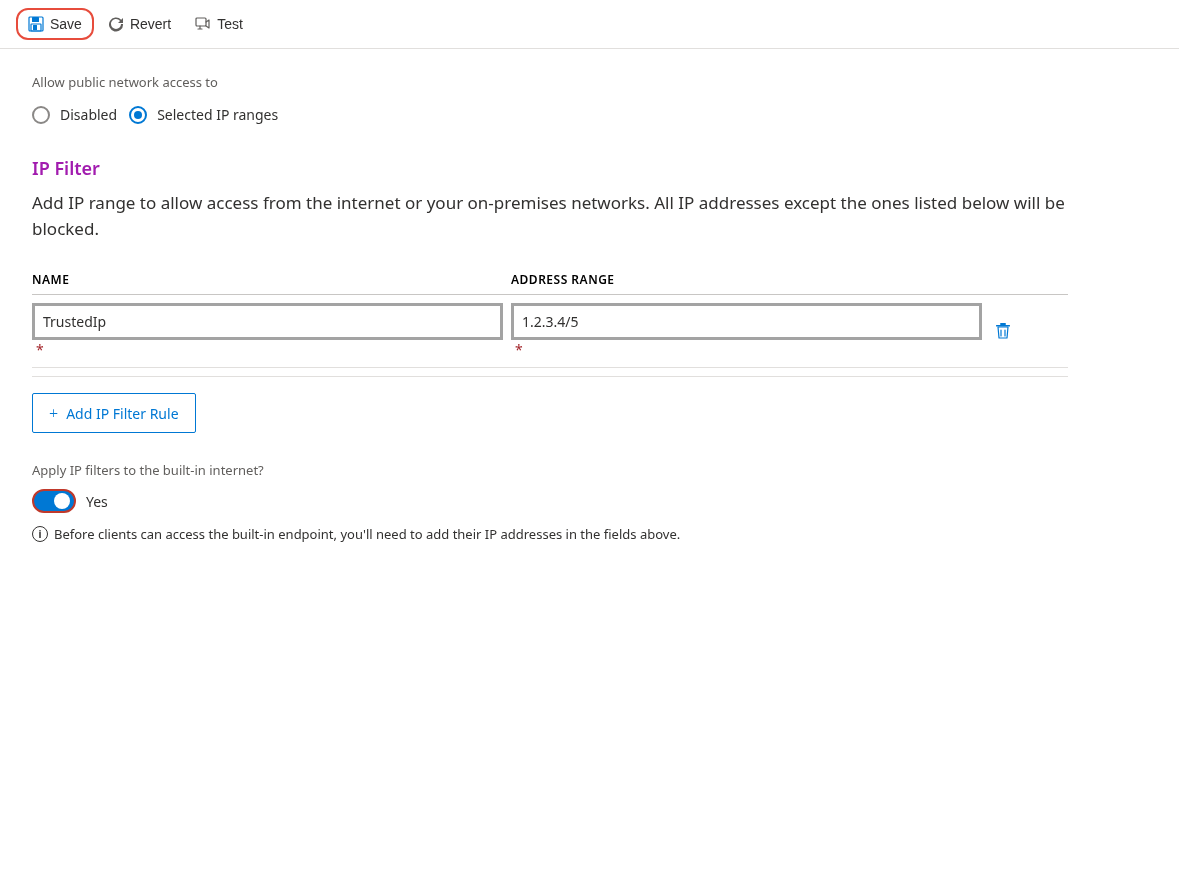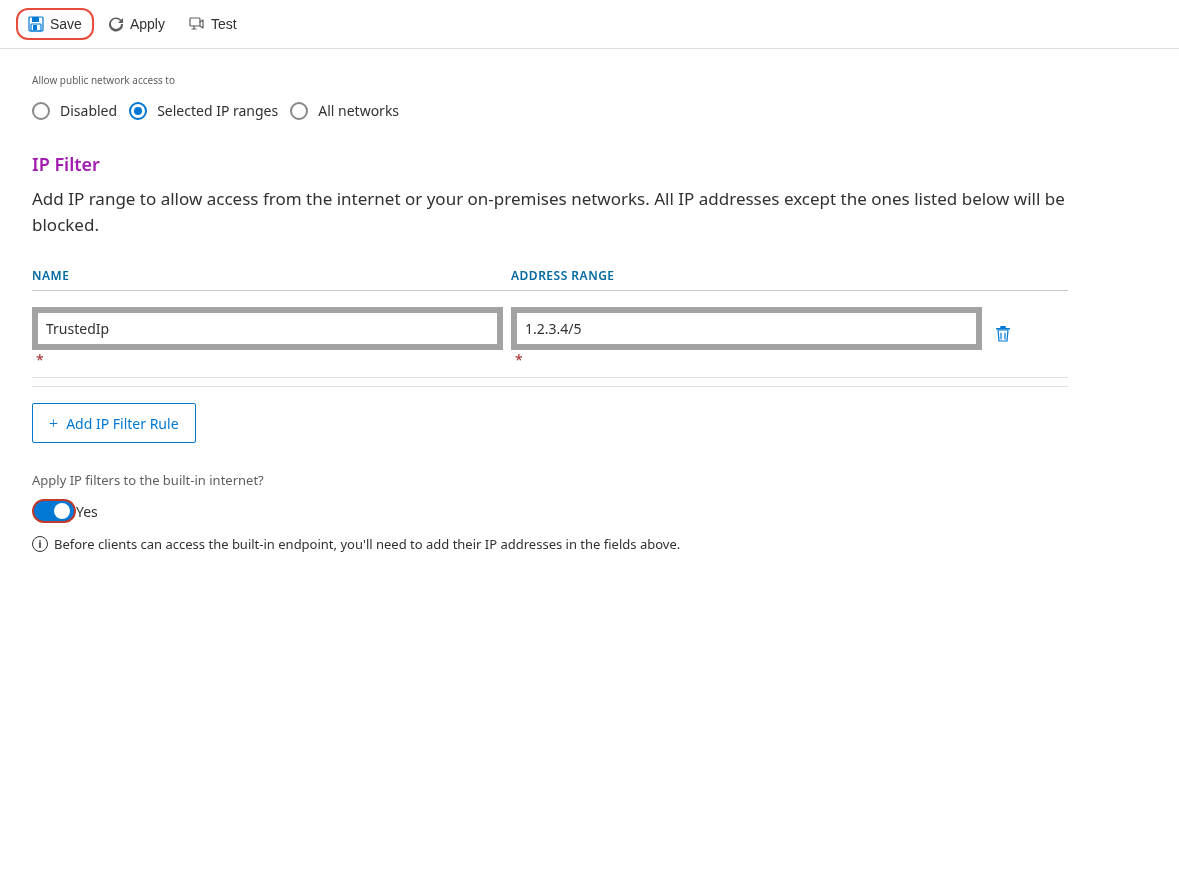--- a/index.html
+++ b/index.html
@@ -43,21 +43,21 @@
     }
 
     
     .main-content {
       padding: 24px 32px;
       max-width: 1100px;
     }
 
     
     .section-label {
-      font-size: 10px;
+      font-size: 13px;
       color: #605e5c;
       margin-bottom: 14px;
     }
 
     
     .radio-group {
       display: flex;
       flex-direction: row;
       gap: 12px;
       margin-bottom: 32px;
@@ -111,39 +111,38 @@
     
     .filter-table {
       width: 100%;
       border-collapse: collapse;
       margin-bottom: 8px;
     }
     .filter-table th {
       text-align: left;
       font-size: 12px;
       font-weight: 600;
-      color: #0369a1;
+      color: #000000;
       padding: 6px 8px 6px 0;
       border-bottom: 1px solid #c8c6c4;
       letter-spacing: 0.5px;
     }
     .filter-table td {
       padding: 8px 8px 8px 0;
       vertical-align: middle;
       border-bottom: 1px solid #e1dfdd;
     }
     .filter-table input[type="text"] {
       width: 100%;
       padding: 6px 8px;
-      border: 6px solid #a3a3a3;
+      border: 3px solid #a3a3a3;
       font-size: 14px;
       font-family: inherit;
       color: #323130;
       outline: none;
-      margin-top: 8px;
     }
     .required-star {
       color: #a4262c;
       font-size: 14px;
       margin-left: 4px;
     }
     .col-name { width: 43%; }
     .col-range { width: 43%; }
     .col-action { width: 7%; text-align: center; }
 
@@ -177,20 +176,21 @@
 
     
     .apply-label {
       font-size: 13px;
       color: #605e5c;
       margin-bottom: 10px;
     }
     .toggle-row {
       display: flex;
       align-items: center;
+      gap: 10px;
       margin-bottom: 12px;
     }
     .toggle-container {
       width: 44px;
       height: 24px;
       border-radius: 12px;
       background: #0078d4;
       position: relative;
       cursor: pointer;
       display: flex;
@@ -253,21 +253,21 @@
     </span>
     <span>Save</span>
   </button>
 
   <button class="toolbar-btn">
     <span class="btn-icon">
       <svg width="16" height="16" viewBox="0 0 16 16" fill="none" xmlns="http://www.w3.org/2000/svg">
         <path d="M3 8C3 5.24 5.24 3 8 3c1.66 0 3.12.8 4.05 2.03L10 7h5V2l-1.82 1.82A7 7 0 1 0 15 8h-2a5 5 0 1 1-10 0z" fill="#605e5c"></path>
       </svg>
     </span>
-    <span>Apply</span>
+    <span>Revert</span>
   </button>
 
   <button class="toolbar-btn">
     <span class="btn-icon">
       <svg width="16" height="16" viewBox="0 0 16 16" fill="none" xmlns="http://www.w3.org/2000/svg">
         <rect x="1" y="2" width="10" height="8" rx="1" stroke="#605e5c" stroke-width="1.2" fill="none"></rect>
         <path d="M5 10v3M3 13h4" stroke="#605e5c" stroke-width="1.2" stroke-linecap="round"></path>
         <path d="M11 6l3-2v8l-3-2" stroke="#605e5c" stroke-width="1.2" stroke-linecap="round" stroke-linejoin="round" fill="none"></path>
       </svg>
     </span>
@@ -285,24 +285,20 @@
       <label class="radio-item">
         <div class="radio-input"></div>
         <span class="radio-label">Disabled</span>
       </label>
 
       <label class="radio-item">
         <div class="radio-input selected"></div>
         <span class="radio-label">Selected IP ranges</span>
       </label>
 
-      <label class="radio-item">
-        <div class="radio-input"></div>
-        <span class="radio-label">All networks</span>
-      </label>
     </div>
   </div>
 
   <div>
     <div class="ip-filter-title">IP Filter</div>
     <div class="ip-filter-desc">Add IP range to allow access from the internet or your on-premises networks. All IP addresses except the ones listed below will be blocked.</div>
 
     <table class="filter-table">
       <thead>
         <tr>

